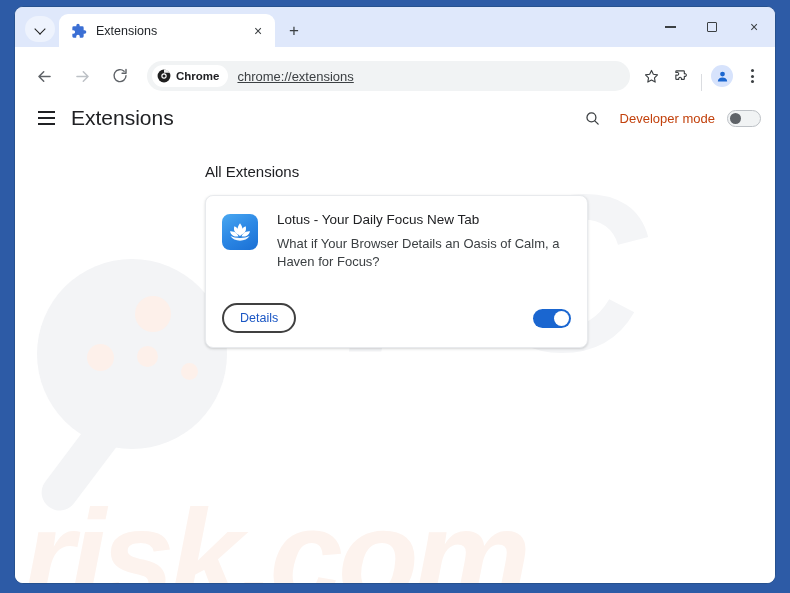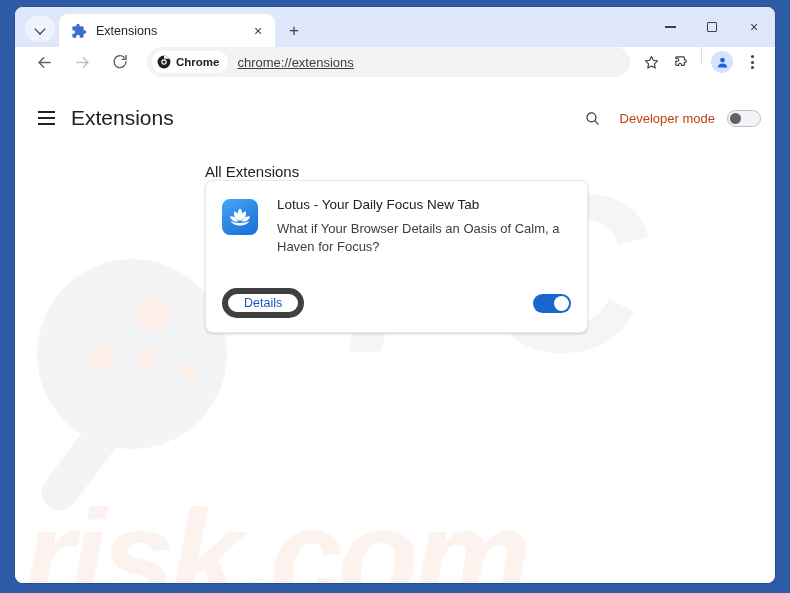--- a/index.html
+++ b/index.html
@@ -90,21 +90,21 @@
   }
   .wb-min { width: 11px; height: 1.5px; background: #3c4043; }
   .wb-max { width: 10px; height: 10px; border: 1.5px solid #3c4043; border-radius: 1px; }
   .wb-cls { font-size: 14px; color: #3c4043; line-height: 1; }
 
   
   .toolbar {
     height: 44px;
     background: #fff;
     display: flex;
-    align-items: flex-start;
+    align-items: flex-end;
     padding: 0 8px 0 14px;
     flex: none;
   }
   .nav-btn {
     width: 30px; height: 30px; margin-right: 8px;
     display: flex; align-items: center; justify-content: center;
     border-radius: 50%; cursor: pointer;
     color: #5f6368;
   }
   .nav-btn.disabled { color: #bdc1c6; }
@@ -221,21 +221,21 @@
   .toggle.on { background: #1a66d0; }
   .toggle.on .knob {
     position: absolute; right: 2px; top: 2px;
     width: 13px; height: 13px; border-radius: 50%; background: #fff;
   }
   .toggle.big { width: 38px; height: 19px; border-radius: 10px; }
   .toggle.big .knob { width: 15px; height: 15px; }
 
   
   .ext-body { position: relative; z-index: 2; padding: 18px 0 0 190px; }
-  .section-title { font-size: 15px; color: #202124; }
+  .section-title { font-size: 15px; color: #202124; margin-bottom: 15px; }
 
   .ext-card {
     width: 383px;
     background: #fff;
     border: 1px solid #e8eaed;
     border-radius: 8px;
     box-shadow: 0 1px 3px rgba(60,64,67,.14), 0 1px 2px rgba(60,64,67,.08);
     padding: 16px 16px 14px 16px;
     display: flex;
     flex-direction: column;
@@ -253,21 +253,21 @@
   .ext-name { font-size: 13.5px; color: #202124; margin-bottom: 8px; }
   .ext-desc { font-size: 13px; color: #3c4043; line-height: 1.42; }
   .ext-actions {
     margin-top: auto;
     padding-top: 22px;
     display: flex;
     align-items: center;
   }
   .pill {
     height: 30px; padding: 0 16px;
-    border: 6px solid #404040;
+    border: 2px solid #404040;
     border-radius: 15px;
     background: #fff;
     color: #1a56c4;
     font-size: 12.5px;
     font-family: "Liberation Sans", sans-serif;
     cursor: pointer;
     display: flex; align-items: center; justify-content: center;
   }
   .pill + .pill { margin-left: 12px; }
   .ext-actions .toggle { margin-left: auto; }

